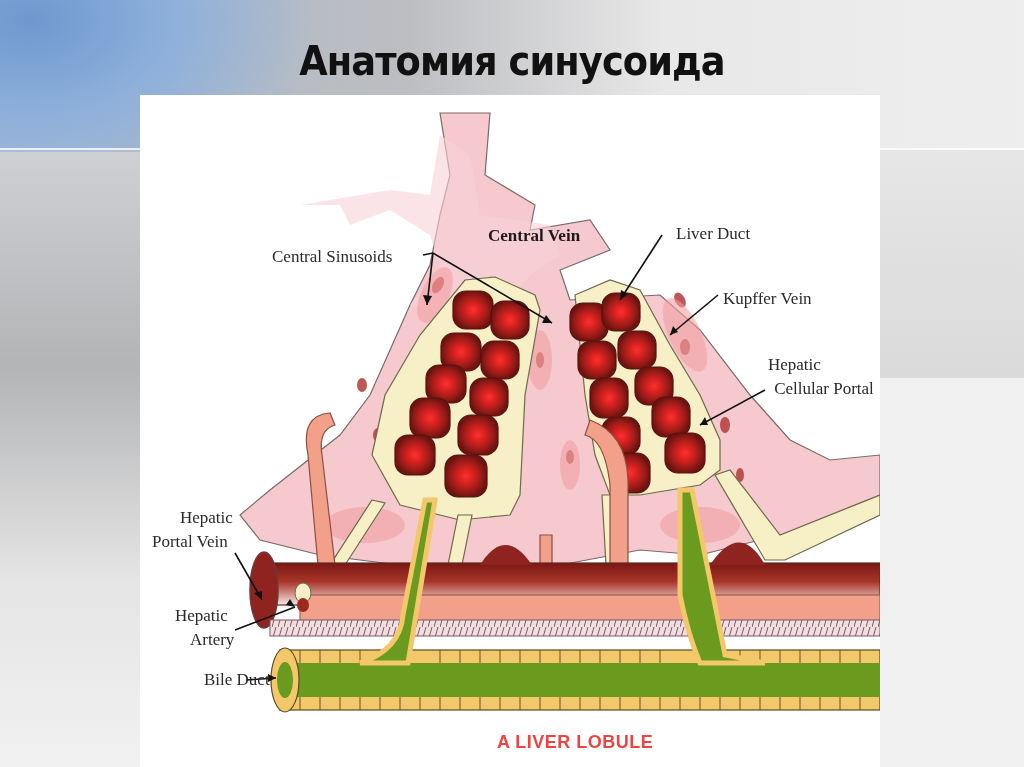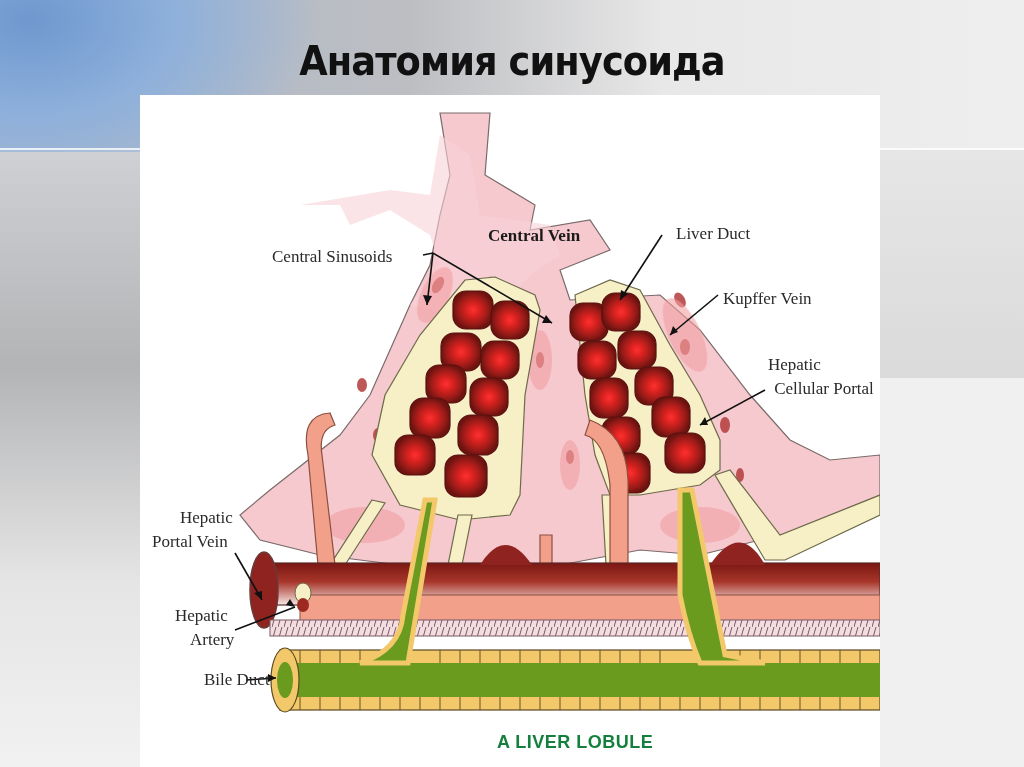--- a/index.html
+++ b/index.html
@@ -21,21 +21,21 @@
   .right-shade { position:absolute; left:880px; top:150px; width:144px; height:230px;
     background:linear-gradient(180deg,#e6e6e6,#dadada); }
   .right-lower { position:absolute; left:880px; top:378px; width:144px; height:389px; background:#f0f0f0; }
   .title { position:absolute; left:0; top:38px; width:1024px; text-align:center;
     font-family:"DejaVu Sans", sans-serif; font-weight:bold; font-size:40px; color:#111;
     letter-spacing:-1px; transform:scaleX(0.92); }
   .figure { position:absolute; left:140px; top:95px; width:740px; height:672px; background:#ffffff; }
   .figure svg { position:absolute; left:0; top:0; }
   .lbl { position:absolute; font-family:Liberation Serif, serif; color:#2a2a2a; font-size:17px; line-height:22px; white-space:nowrap;text-align:center; }
   .lbl.bold { font-weight:bold; font-size:17px; color:#1a1a1a; }
-  .caption { position:absolute; font-weight:bold; font-size:18px; color:#15803d; letter-spacing:.5px; }
+  .caption { position:absolute; font-weight:bold; font-size:18px; color:#ef4444; letter-spacing:.5px; }
 </style>
 </head>
 <body>
 
 <div class="slide-bg"></div>
 <div class="top-band"></div>
 <div class="side-shade"></div>
 <div class="right-shade"></div>
 <div class="right-lower"></div>
 

